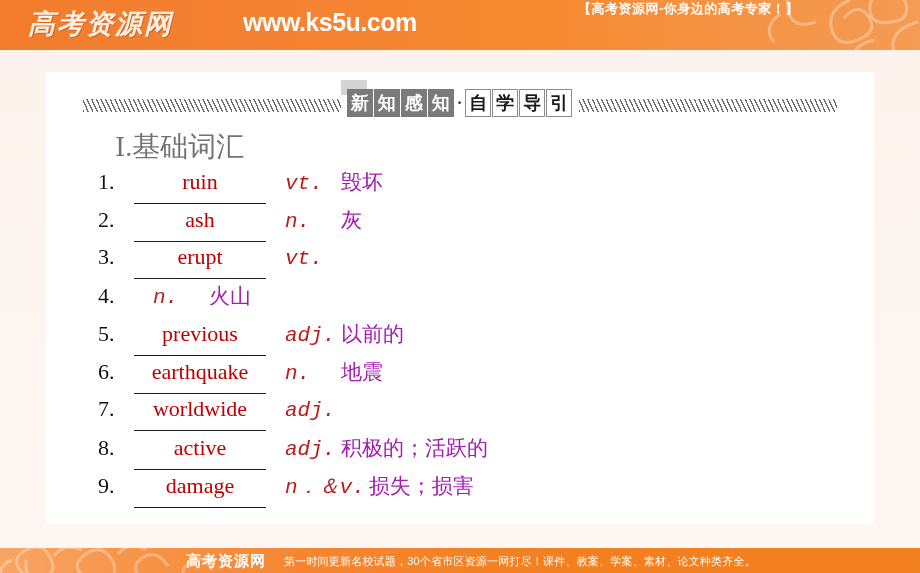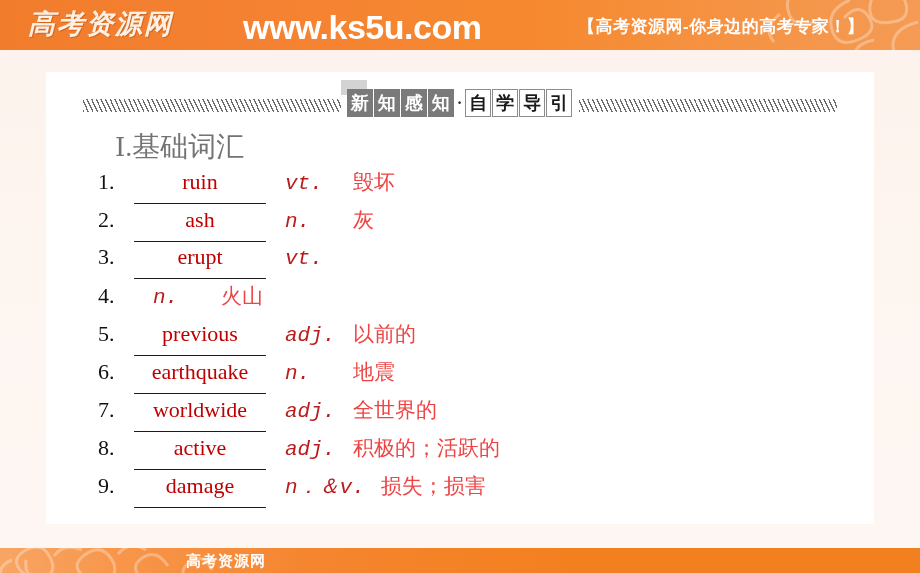--- a/index.html
+++ b/index.html
@@ -49,31 +49,31 @@
     letter-spacing: 2px;
     color: #fdf0e4;
     text-shadow: 1px 1px 0 rgba(150,60,0,.35);
     font-style: italic;
     white-space: nowrap;
   }
   #banner-url {
     position: absolute;
     left: 243px; top: 8px;
     font-family: "Liberation Sans", sans-serif;
-    font-size: 34px;
+    font-size: 25px;
     font-weight: 700;
     letter-spacing: -0.5px;
     color: #ffffff;
     white-space: nowrap;
   }
   #banner-tagline {
     position: absolute;
-    left: 578px; top: 15px;
+    left: 578px; top: 0;
     font-family: "Liberation Sans", sans-serif;
-    font-size: 17px;
+    font-size: 13px;
     font-weight: 700;
     color: #ffffff;
     letter-spacing: .5px;
     white-space: nowrap;
   }
 
   
   #content-panel {
     position: absolute;
     left: 46px; top: 72px;
@@ -200,24 +200,24 @@
     flex: 0 0 auto;
     min-width: 52px;
     margin-left: 19px;
     font-style: italic;
     font-family: Liberation Mono, monospace;
     font-size: 21px;
     color: #b91c1c;
   }
   .v-def {
     flex: 0 0 auto;
-    margin-left: 16px;
+    margin-left: 4px;
     font-family: Liberation Mono, monospace;
     font-size: 21px;
-    color: #ef4444;
+    color: #a21caf;
   }
 
   
   #footer-bar {
     position: absolute;
     left: 0; top: 548px;
     width: 920px; height: 25px;
     background: linear-gradient(90deg,
        #f8a564 0%, #f79549 14%, #f5852f 34%, #f3801f 62%, #f2801f 100%);
     overflow: hidden;
@@ -333,21 +333,20 @@
         <div class="v-num">6.</div>
         <div class="v-word">earthquake</div>
         <div class="v-pos">n.</div>
         <div class="v-def">地震</div>
       </div>
 
       <div class="vocab-row">
         <div class="v-num">7.</div>
         <div class="v-word">worldwide</div>
         <div class="v-pos">adj.</div>
-        <div class="v-def">全世界的</div>
       </div>
 
       <div class="vocab-row">
         <div class="v-num">8.</div>
         <div class="v-word">active</div>
         <div class="v-pos">adj.</div>
         <div class="v-def">积极的；活跃的</div>
       </div>
 
       <div class="vocab-row">
@@ -366,15 +365,16 @@
         <path d="M30 44 q-16 -14 2 -24 t26 12 q4 14 -12 16 t-14 -18"></path>
         <path d="M92 48 q-18 -12 0 -24 t28 10 q4 16 -14 18"></path>
         <path d="M150 50 q-16 -12 -2 -22 t26 8"></path>
         <path d="M196 52 q-14 -10 0 -20 t22 8"></path>
         <path d="M60 26 q10 -14 28 -6"></path>
         <path d="M124 24 q12 -14 28 -4"></path>
         <path d="M8 52 q-6 -16 10 -22"></path>
       </g>
     </svg>
     <div id="footer-logo">高考资源网</div>
+    <div id="footer-text">第一时间更新名校试题，30个省市区资源一网打尽！课件、教案、学案、素材、论文种类齐全。</div>
   </div>
 
 </div>
 
 </body></html>

